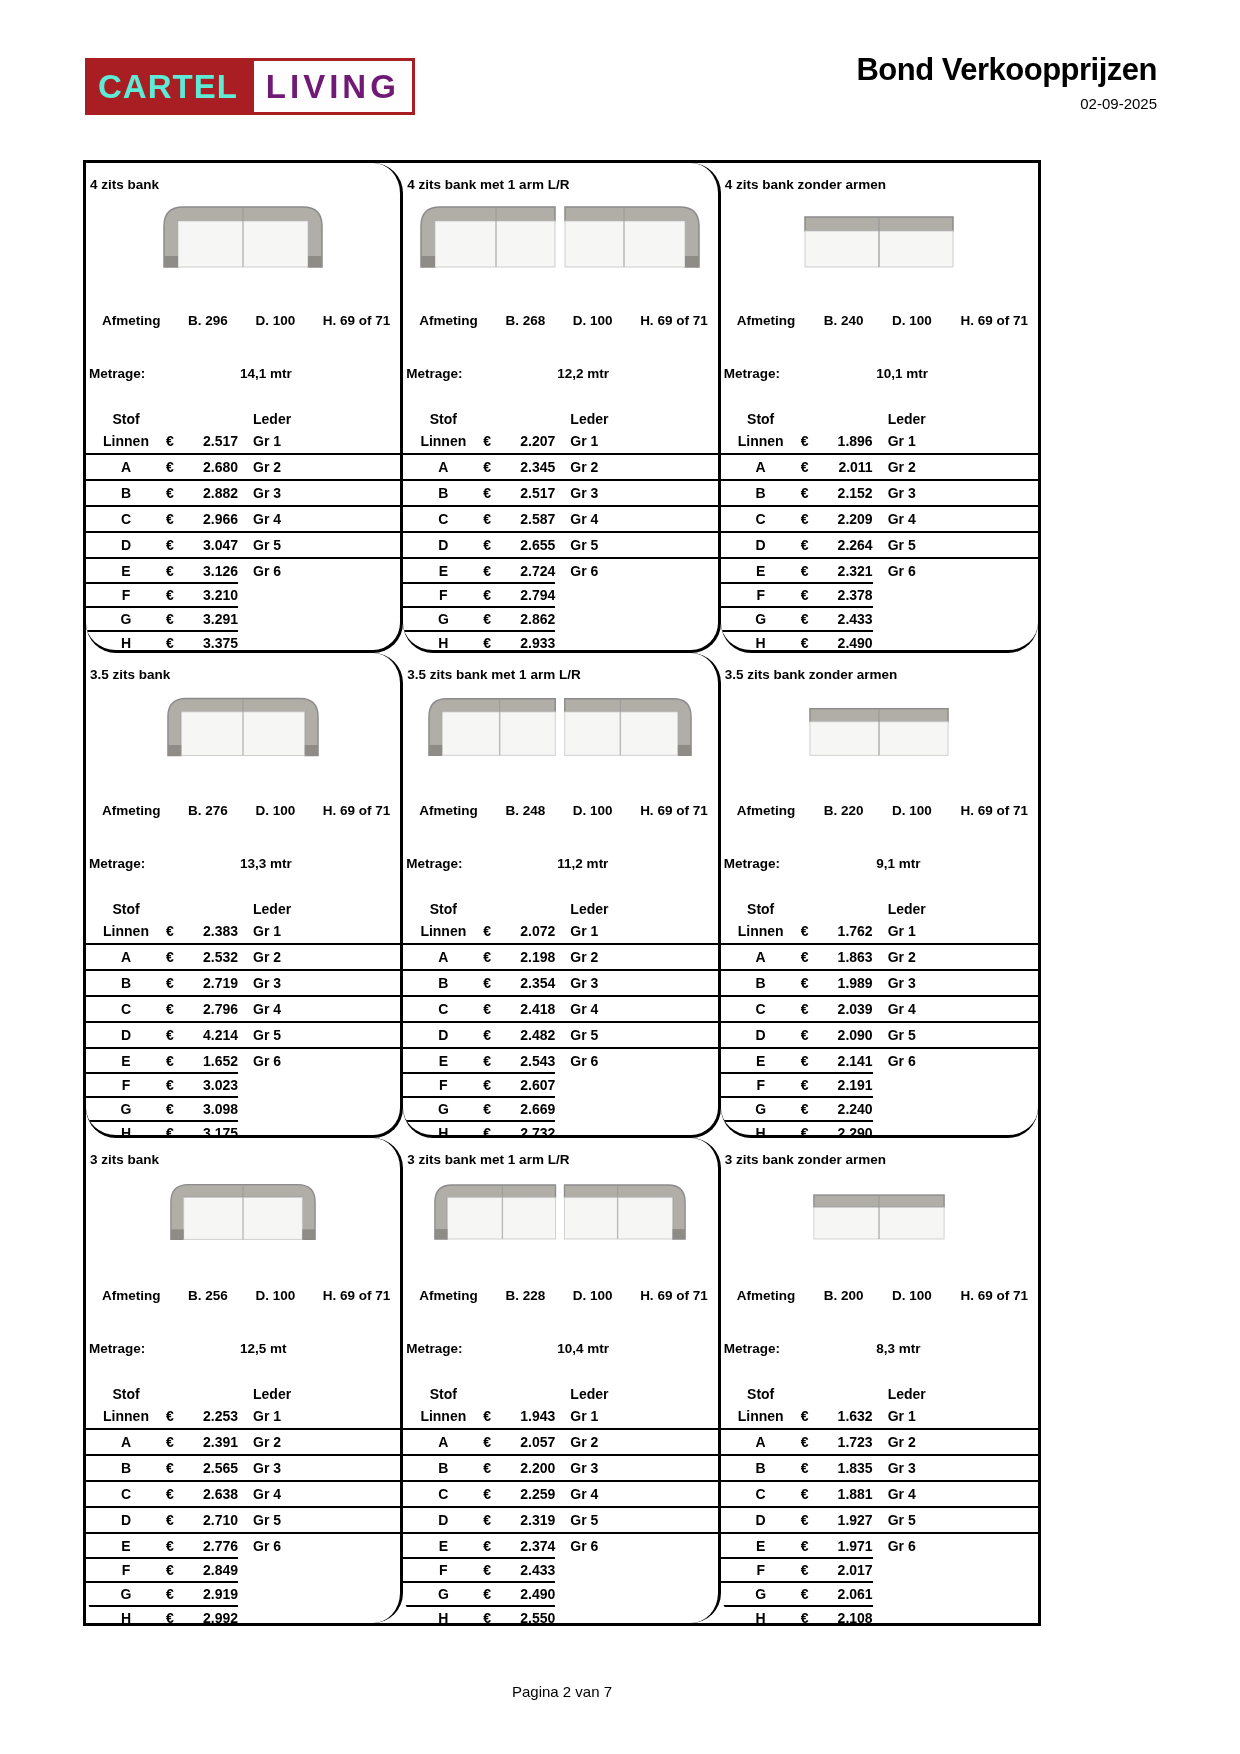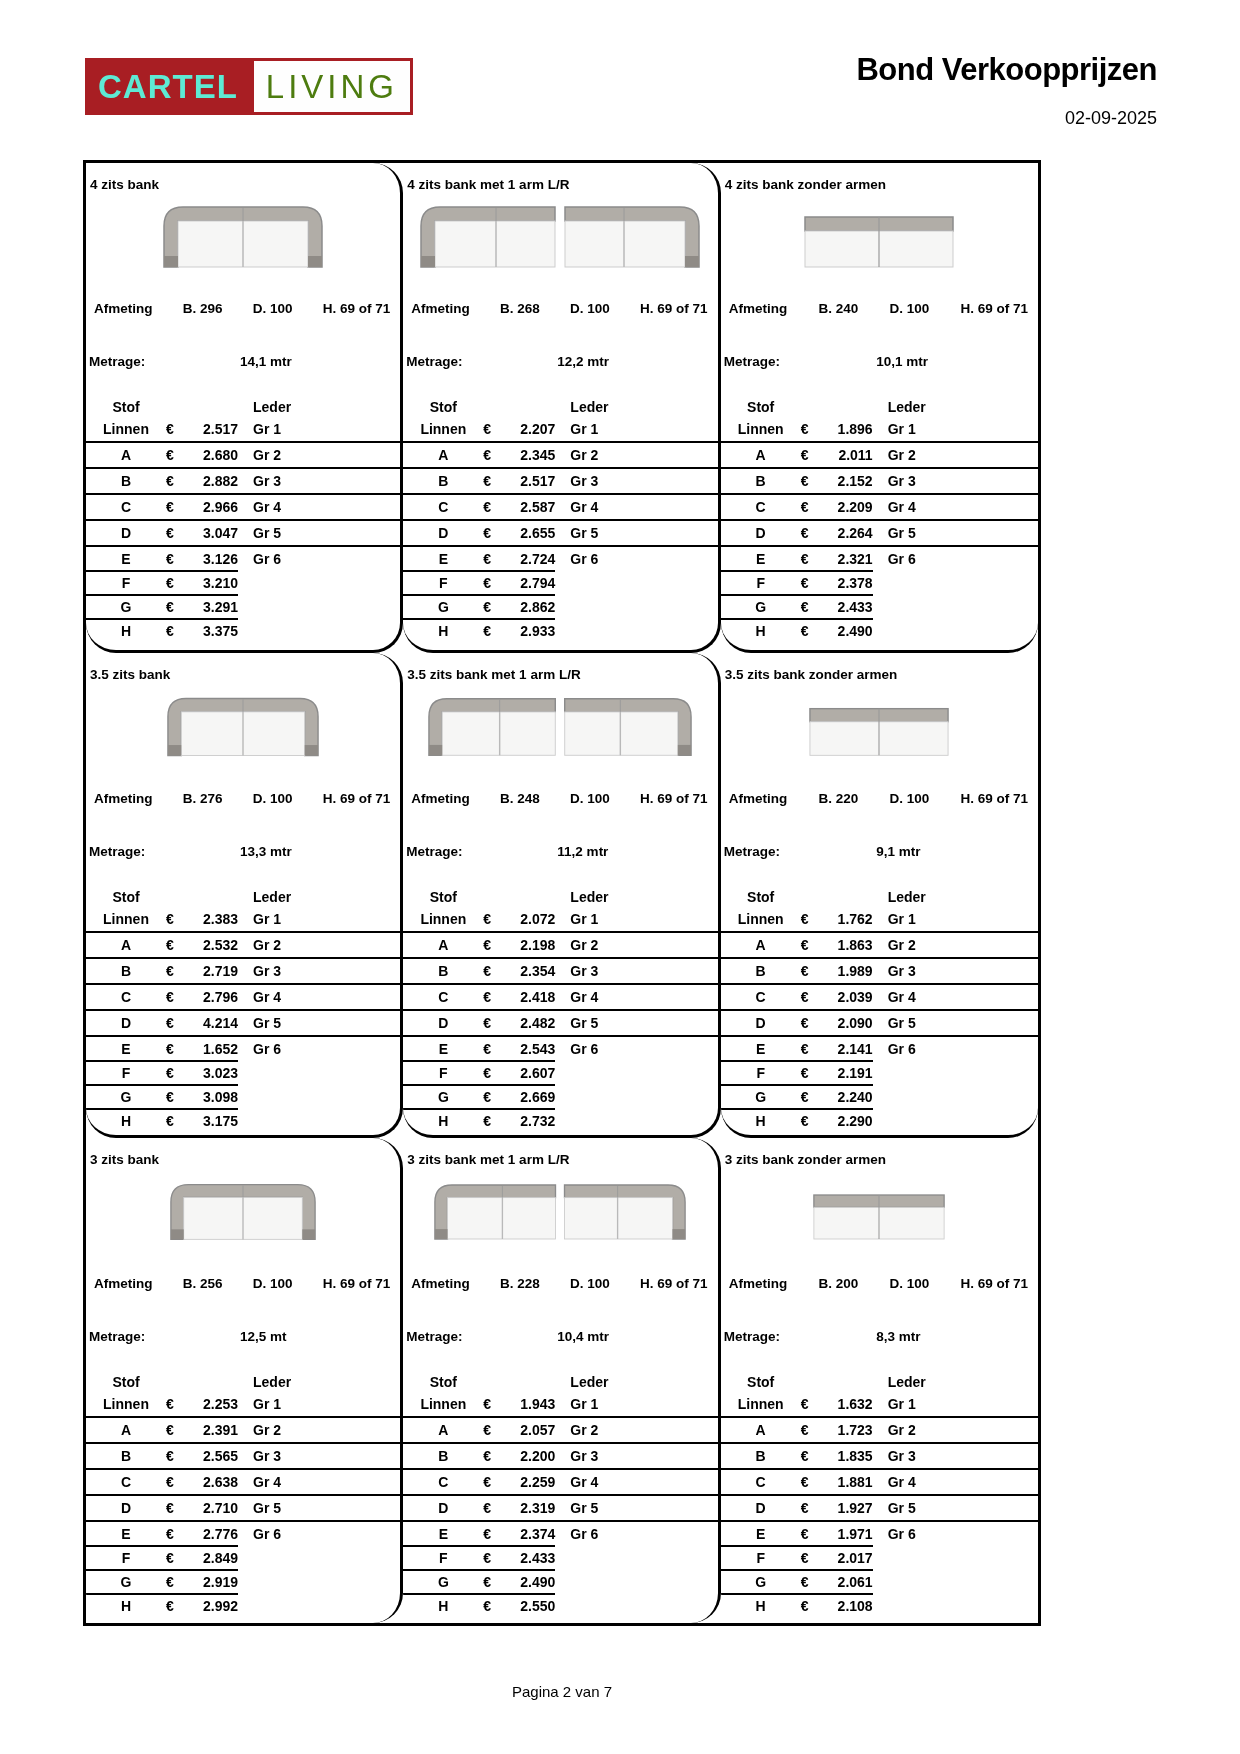--- a/index.html
+++ b/index.html
@@ -3,37 +3,37 @@
 <meta charset="utf-8">
 <style>
   html,body{margin:0;padding:0;background:#e8e8e8;}
   .page{position:relative;width:1240px;height:1754px;background:#ffffff;margin:0 auto;
         font-family:"Liberation Sans",sans-serif;color:#000;overflow:hidden;}
 
   
   .logo{position:absolute;left:85px;top:58px;display:flex;height:57px;box-sizing:border-box;}
   .logo-cartel{background:#a81e23;color:#5eead4;font-size:33px;font-weight:800;
                display:flex;align-items:center;padding:0 13px;letter-spacing:1px;}
-  .logo-living{background:#fefefe;color:#4d7c0f;border:3px solid #a81e23;font-size:33px;font-weight:400;
+  .logo-living{background:#fefefe;color:#701a75;border:3px solid #a81e23;font-size:33px;font-weight:700;
                display:flex;align-items:center;padding:0 12px;letter-spacing:4px;box-sizing:border-box;}
   .doc-title{position:absolute;right:83px;top:52px;font-size:31px;font-weight:bold;text-align:right;letter-spacing:-0.5px;}
-  .doc-date{position:absolute;right:83px;top:108px;font-size:18px;text-align:right;}
+  .doc-date{position:absolute;right:83px;top:95px;font-size:15px;text-align:right;}
 
   
   .grid{position:absolute;left:83px;top:160px;width:958px;box-sizing:border-box;
         display:grid;grid-template-columns:1fr 1fr 1fr;grid-template-rows:490px 485px 485px;
         border:3px solid #000;background:#fff;}
   .cell{position:relative;box-sizing:border-box;border-right:3px solid #000;border-bottom:3px solid #000;overflow:hidden;border-radius:30px;}
   .cell:nth-child(3n){border-right:none;}
   .cell:nth-child(n+7){border-bottom:none;}
 
   .cell-title{font-weight:bold;font-size:13.5px;line-height:17px;padding:13px 4px 0 4px;}
   .sofa-wrap{height:66px;margin-top:9px;display:flex;justify-content:center;align-items:flex-end;}
   .dim-line{display:flex;justify-content:space-between;font-weight:bold;font-size:13.5px;
-            margin-top:32px;padding:0 10px 0 8px;line-height:17px;}
+            margin-top:44px;padding:0 10px 0 16px;line-height:17px;}
   .metrage-line{position:relative;margin-top:36px;font-weight:bold;font-size:13.5px;height:17px;padding-left:3px;line-height:17px;}
   .m-value{position:absolute;left:49%;top:0;}
 
   .ptable{margin-top:26px;font-size:14px;font-weight:bold;}
   .trow{display:flex;align-items:center;height:24px;position:relative;}
   .trow.thead{height:21px;}
   .c-label{width:80px;text-align:center;}
   .c-euro{width:22px;text-align:left;}
   .c-price{width:50px;text-align:right;}
   .c-gr{margin-left:15px;}

